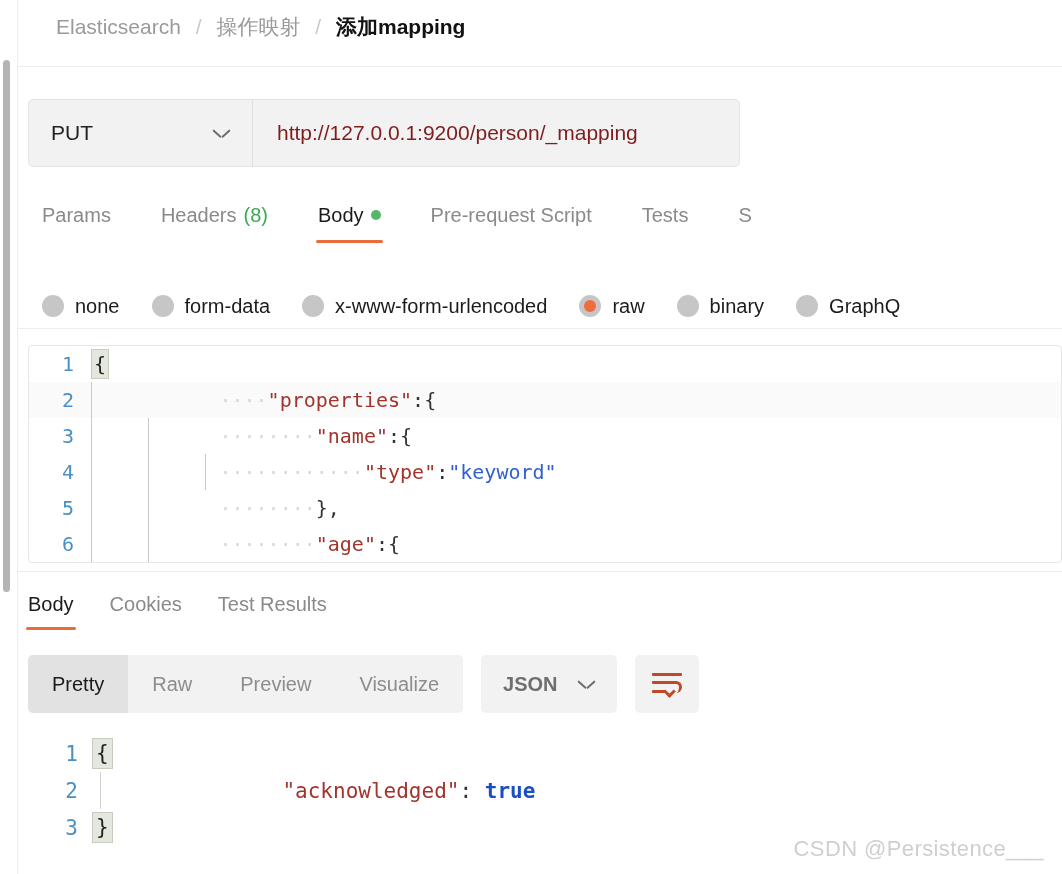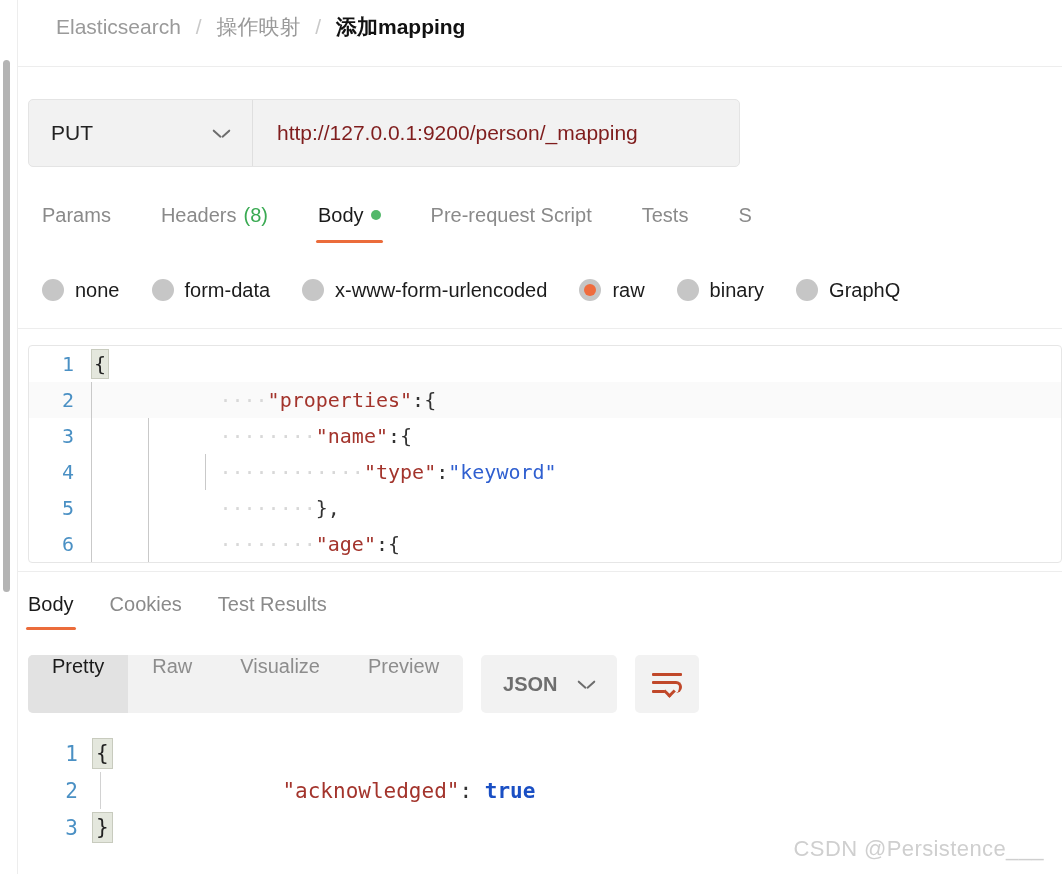--- a/index.html
+++ b/index.html
@@ -81,21 +81,21 @@
     height: 3px; background: #eb6c3b; border-radius: 2px;
   }
   .hdr-count { color: #3aaa53; }
   .green-dot {
     width: 10px; height: 10px; border-radius: 50%; background: #52b86a;
     display: inline-block;
   }
 
   
   .radio-row {
-    position: absolute; left: 30px; top: 268px; height: 44px;
+    position: absolute; left: 30px; top: 284px; height: 44px;
     display: flex; align-items: center; white-space: nowrap;
   }
   .radio-item {
     display: flex; align-items: center; gap: 11px; margin-right: 32px; cursor: pointer;
   }
   .radio-item:first-child { margin-left: 12px; }
   .radio-dot {
     width: 22px; height: 22px; border-radius: 50%; background: #c6c6c6;
     display: flex; align-items: center; justify-content: center; flex: none;
   }
@@ -160,21 +160,21 @@
   
   .resp-toolbar {
     position: absolute; left: 28px; top: 655px; height: 58px; display: flex;
     align-items: center; gap: 18px;
   }
   .seg {
     display: flex; background: #f2f2f2; border-radius: 5px; overflow: hidden;
     height: 58px; align-items: stretch;
   }
   .seg-btn {
-    display: flex; justify-content: center;
+    display: flex; align-items: center; justify-content: center;
     padding: 0 24px; font-size: 20px; color: #8d8d8d; cursor: pointer;
   }
   .seg-btn.active { background: #e2e2e2; color: #1a1a1a; }
   .fmt-select {
     display: flex; align-items: center; gap: 20px; background: #f2f2f2;
     border-radius: 5px; height: 58px; padding: 0 22px; cursor: pointer;
   }
   .fmt-label { font-size: 20px; color: #6e6e6e; font-weight: bold; }
   .wrap-btn {
     width: 64px; height: 58px; background: #f2f2f2; border-radius: 5px;
@@ -391,24 +391,24 @@
 
   <div class="resp-toolbar">
     <div class="seg">
       <div class="seg-btn active">
         <span>Pretty</span>
       </div>
       <div class="seg-btn">
         <span>Raw</span>
       </div>
       <div class="seg-btn">
-        <span>Visualize</span>
+        <span>Preview</span>
       </div>
       <div class="seg-btn">
-        <span>Preview</span>
+        <span>Visualize</span>
       </div>
     </div>
 
     <div class="fmt-select">
       <span class="fmt-label">JSON</span>
       <span class="chev"></span>
     </div>
 
     <div class="wrap-btn">
       <span class="wrap-icon">

